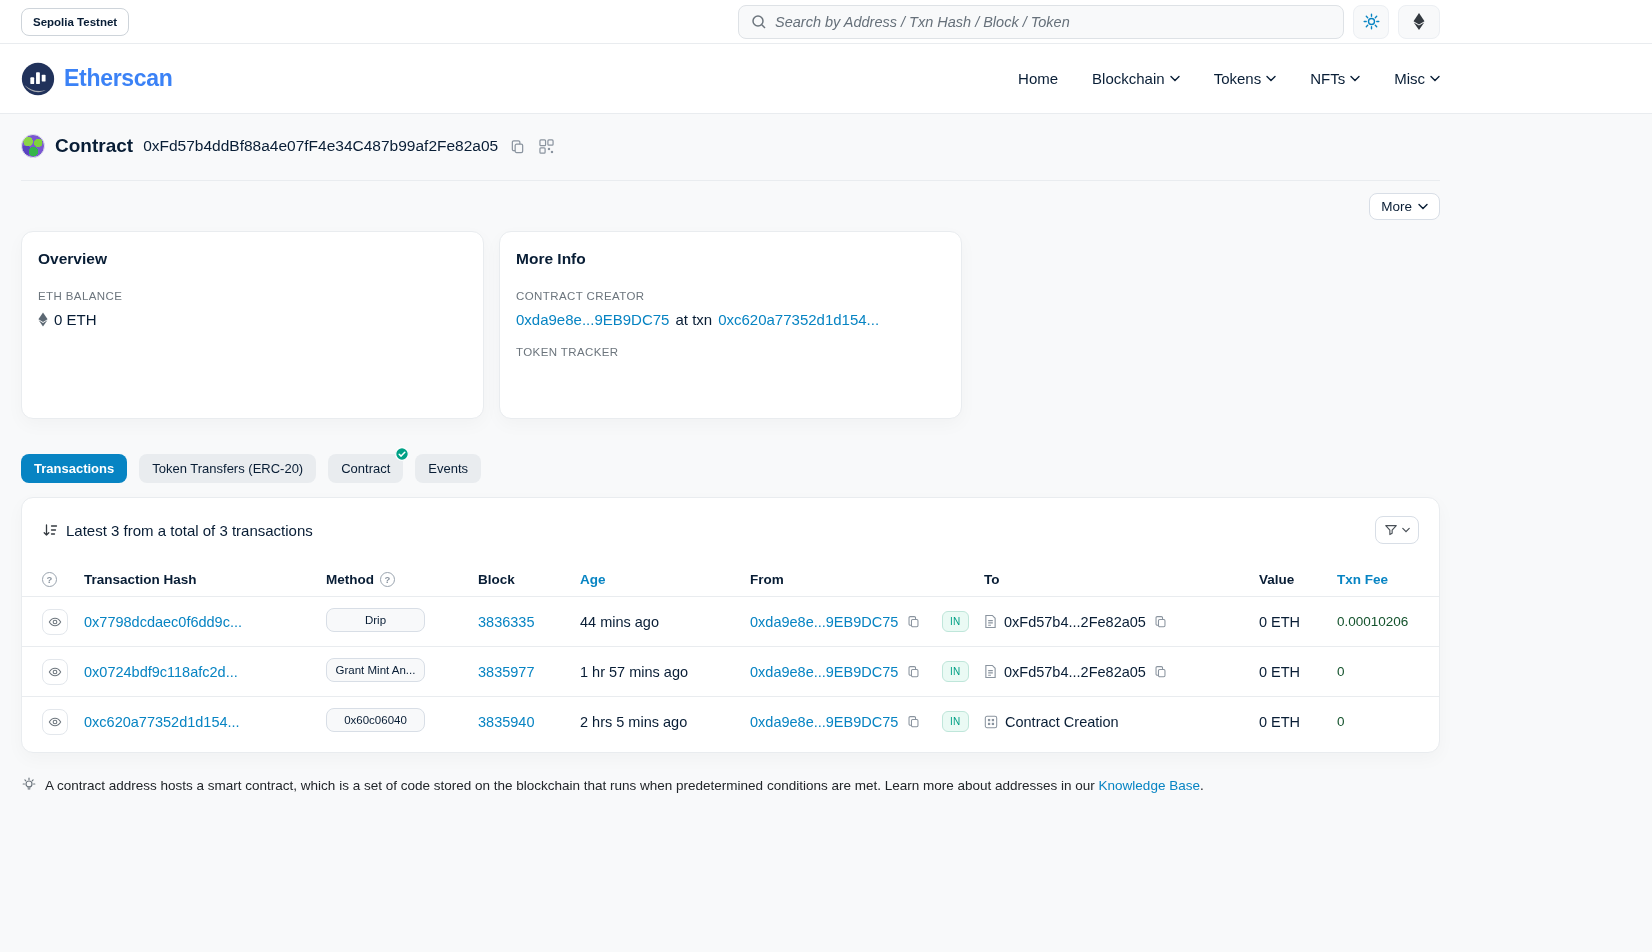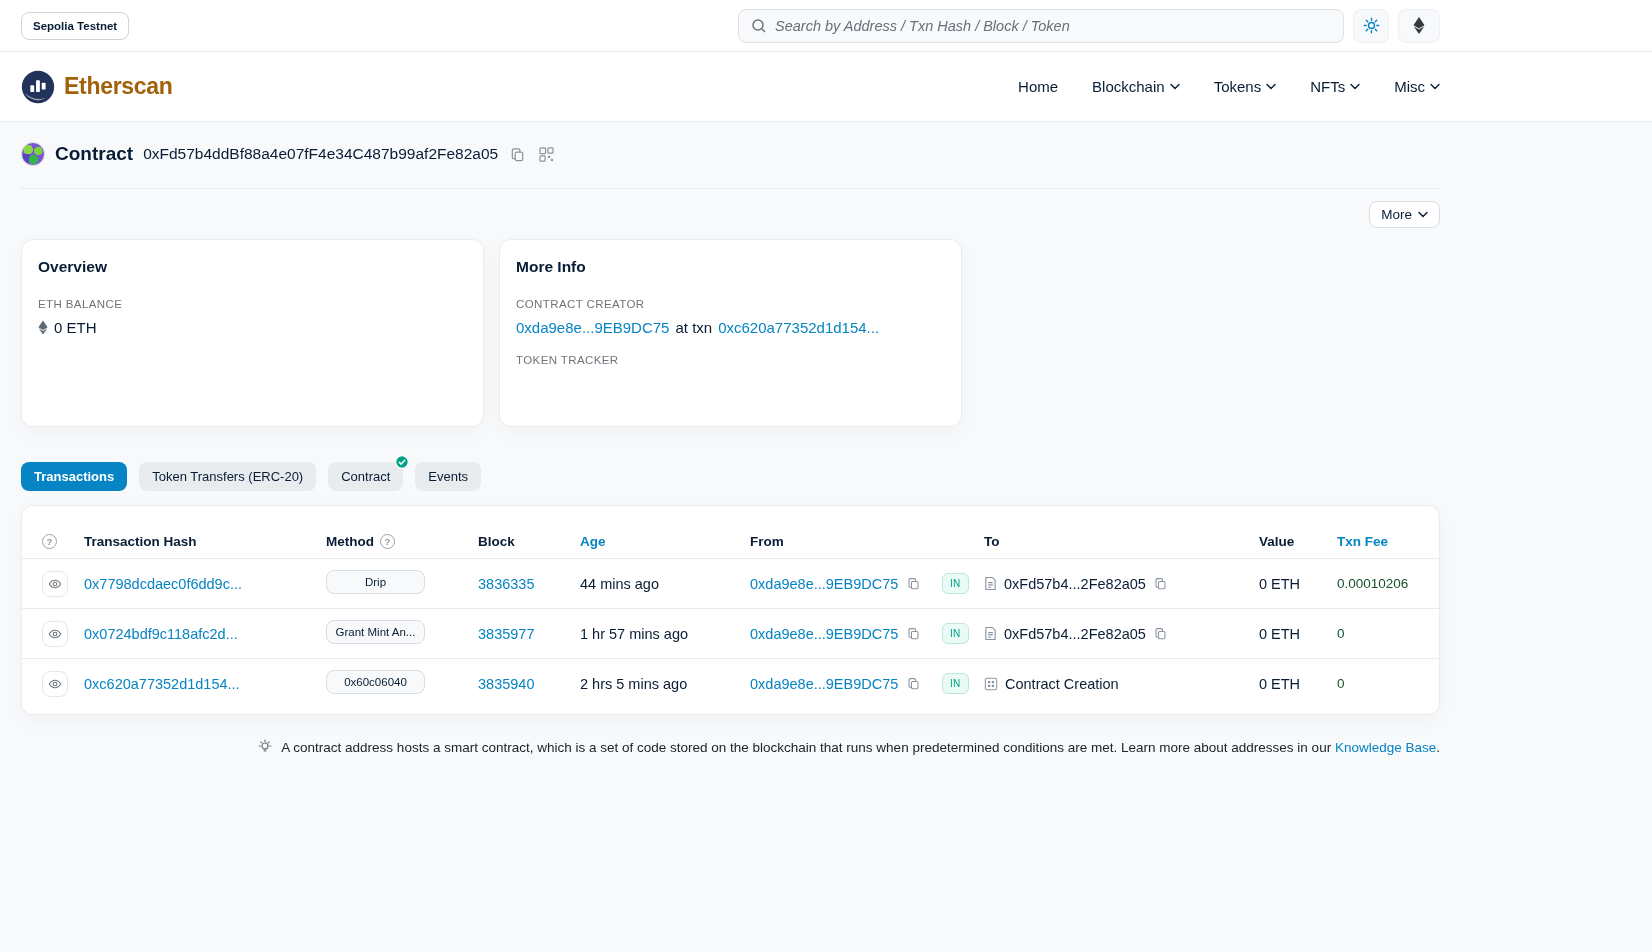--- a/index.html
+++ b/index.html
@@ -7,21 +7,21 @@
   body {
     font-family:"Liberation Sans", sans-serif;
     background:#f8f9fa;
     color:#081d35;
     overflow:hidden;
     font-size:15px;
   }
   .container { width:1419px; margin-left:21px; }
 
   
-  .topbar { background:#fff; height:52px; border-bottom:1px solid #e9ecef; }
+  .topbar { background:#fff; height:44px; border-bottom:1px solid #e9ecef; }
   .topbar-inner { display:flex; align-items:center; justify-content:space-between; height:100%; }
   .net-badge {
     border:1px solid #ced4da; border-radius:8px; background:#fff;
     font-size:11.5px; font-weight:700; padding:7px 11px; cursor:pointer; color:#081d35;
   }
   .top-right { display:flex; align-items:center; gap:9px; }
   .searchbox {
     display:flex; align-items:center; gap:8px;
     width:606px; height:34px; background:#f8f9fa;
     border:1px solid #dee2e6; border-radius:8px; padding:0 12px;
@@ -33,21 +33,21 @@
   .searchbox input::placeholder { color:#66707a; }
   .icon-btn {
     width:36px; height:34px; border-radius:8px; border:1px solid #eceff3;
     background:#f8f9fa; display:flex; align-items:center; justify-content:center; cursor:pointer;
   }
 
   
   .header { background:#fff; height:70px; border-bottom:1px solid #e9ecef; }
   .header-inner { display:flex; align-items:center; justify-content:space-between; height:100%; }
   .brand { display:flex; align-items:center; gap:9px; cursor:pointer; }
-  .brand-text { font-size:23px; font-weight:600; color:#a16207; letter-spacing:-0.3px; }
+  .brand-text { font-size:23px; font-weight:600; color:#3b82f6; letter-spacing:-0.3px; }
   .nav { display:flex; align-items:center; gap:34px; }
   .nav-item { display:flex; align-items:center; gap:5px; font-size:15px; color:#081d35; cursor:pointer; }
 
   
   .title-row { display:flex; align-items:center; gap:10px; padding:20px 0 22px; }
   .avatar {
     width:24px; height:24px; border-radius:50%;
     background:
       radial-gradient(circle at 28% 30%, #8bd448 0 21%, transparent 22%),
       radial-gradient(circle at 74% 36%, #7fd13b 0 19%, transparent 20%),
@@ -138,21 +138,21 @@
     display:inline-block; background:#eafaf4; border:1px solid #bfe6da; color:#00a186;
     font-size:10px; font-weight:400; border-radius:6px; padding:4px 7px; letter-spacing:.3px;
   }
   .cell-to { display:flex; align-items:center; gap:7px; color:#081d35; }
   .fee { color:#14532d; font-size:13.5px; }
   .copy-btn { background:none; border:none; cursor:pointer; color:#8a949f; display:flex; align-items:center; padding:1px; }
 
   
   .csv-row { display:flex; justify-content:flex-end; align-items:center; gap:5px; margin-top:13px; font-size:13.5px; color:#212529; }
   .csv-link { color:#0784c3; font-weight:600; }
-  .footer-note { display:flex; align-items:flex-start; gap:8px; margin-top:23px; font-size:13.5px; color:#212529; line-height:1.5;justify-content:flex-end; }
+  .footer-note { display:flex; align-items:flex-start; gap:8px; margin-top:23px; font-size:13.5px; color:#212529; line-height:1.5; }
   svg { display:block; }
 </style>
 </head>
 <body>
 
 <div class="topbar">
   <div class="container topbar-inner">
     <button class="net-badge">Sepolia Testnet</button>
     <div class="top-right">
       <div class="searchbox">
@@ -314,20 +314,42 @@
         <svg width="14" height="14" viewBox="0 0 14 14">
             <circle cx="7" cy="7" r="6.3" fill="#00a186" stroke="#fff" stroke-width="1.2"></circle>
             <path d="M4.2 7.2l1.9 1.9 3.7-3.9" fill="none" stroke="#fff" stroke-width="1.5" stroke-linecap="round" stroke-linejoin="round"></path>
           </svg>
       </span>
     </button>
     <button class="tab">Events</button>
   </div>
 
   <div class="panel">
+    <div class="panel-head">
+      <div class="panel-summary">
+        <span>
+          <svg width="16" height="16" viewBox="0 0 16 16" fill="none" stroke="#343a40" stroke-width="1.3" stroke-linecap="round">
+              <path d="M4.5 3v10M4.5 13l-2.3-2.3M4.5 13l2.3-2.3M9.5 4h5M9.5 8h4M9.5 12h3"></path>
+            </svg>
+        </span>
+        <span>Latest 3 from a total of 3 transactions</span>
+      </div>
+      <button class="filter-btn">
+        <span>
+          <svg width="14" height="14" viewBox="0 0 16 16" fill="none" stroke="#495057" stroke-width="1.3" stroke-linejoin="round">
+              <path d="M2 3h12l-4.7 5.2v3.6l-2.6 1.4V8.2z"></path>
+            </svg>
+        </span>
+        <span>
+            <svg width="8" height="6" viewBox="0 0 10 7" fill="none" stroke="#495057" stroke-width="1.5" stroke-linecap="round">
+              <path d="M1 1.5l4 4 4-4"></path>
+            </svg>
+          </span>
+      </button>
+    </div>
 
     <div class="trow head">
       <span class="qmark">?</span>
       <span>Transaction Hash</span>
       <span class="head-method">
         <span>Method</span>
         <span class="qmark">?</span>
       </span>
       <span>Block</span>
       <span class="th-sort">Age</span>

